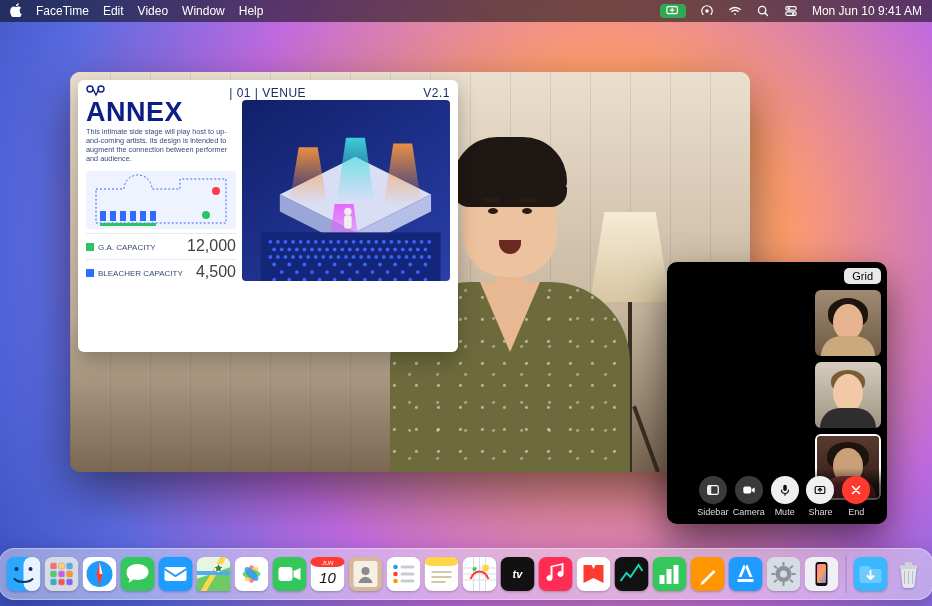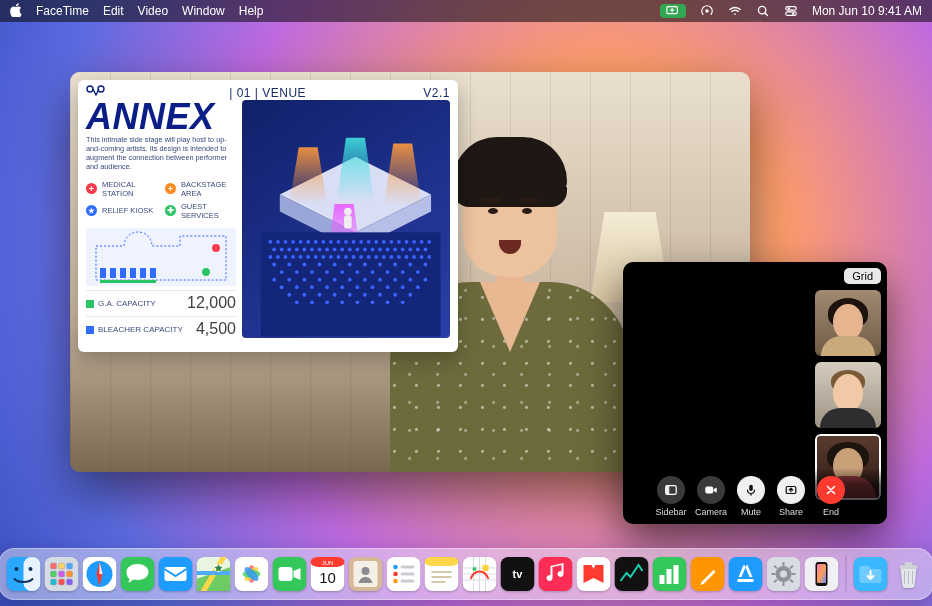--- a/index.html
+++ b/index.html
@@ -92,41 +92,41 @@
   
   .shared-doc {
     position: absolute; left: 8px; top: 8px; width: 380px; height: 272px;
     background: #fff; border-radius: 6px; box-shadow: 0 8px 20px rgba(0,0,0,.25);
     font-family: Arial, sans-serif; color: #0b1e57; overflow: hidden;
   }
   .doc-top { display:flex; justify-content:space-between; align-items:center; padding:5px 8px 0; font-size:12px; color:#1a2d6b; letter-spacing:.5px;}
   .doc-logo svg { width:26px; height:12px; }
   .doc-body { display:flex; gap:6px; padding: 0 8px 6px; }
   .doc-left { width: 150px; }
-  .doc-title { font-size: 36px; line-height: .92; font-weight: 800; letter-spacing: .5px; color:#0b1e87;font-style:italic; }
+  .doc-title { font-size: 27px; line-height: .92; font-weight: 800; letter-spacing: .5px; color:#0b1e87; }
   .doc-desc { font-size: 7.3px; line-height: 1.25; color:#394a7c; margin: 2px 0 8px; }
   .legend { display:grid; grid-template-columns: 1fr 1fr; gap:4px 8px; margin-bottom:8px; }
   .legend-item { display:flex; align-items:center; gap:5px; font-size:7.5px; color:#394a7c; }
   .legend-dot { width:11px; height:11px; border-radius:50%; position:relative; flex:0 0 11px; }
   .legend-dot::after{content:"+"; position:absolute; inset:0; display:flex; align-items:center; justify-content:center; color:#fff; font-size:9px; font-weight:700;}
   .ld-red{background:#ff3b4b;} .ld-orange{background:#ff8a1f;} .ld-blue{background:#2f6cff;} .ld-green{background:#29c463;}
   .ld-blue::after{content:"★"; font-size:7px;} .ld-green::after{content:"✚"; font-size:8px;}
   .mini-map { height:58px; background:#f3f6ff; border-radius:3px; position:relative; overflow:hidden; }
   .mini-map svg { position:absolute; inset:0; }
   .stats-row { display:flex; justify-content:space-between; align-items:baseline; margin-top:4px; border-top:1px solid #e3e8f5; padding-top:3px;}
   .stats-row .label { font-size:8px; color:#394a7c; display:flex; align-items:center; gap:4px;}
   .stats-row .label::before{content:""; width:8px; height:8px; background:#29c463;}
   .stats-row.bleacher .label::before{ background:#2f6cff;}
   .stats-row .value { font-size:16px; font-weight:400; color:#404040; }
   .doc-right { flex:1; background:linear-gradient(145deg,#10206a,#2a3fa8); border-radius:4px; position:relative; overflow:hidden;}
   .doc-right svg { position:absolute; inset:0; }
 
   
   .ft-panel {
-    position: absolute; right: 45px; top: 262px; width: 264px; height: 262px;
+    position: absolute; right: 45px; top: 262px; width: 220px; height: 262px;
     background: #000; border-radius: 10px; box-shadow: 0 18px 40px rgba(0,0,0,.55);
     display:flex; flex-direction:column; overflow:hidden;
   }
   .grid-tag {
     position:absolute; top:6px; right:6px; background:#e9e9ec; color:#000;
     font-size:11px; padding:2px 8px; border-radius:5px; z-index:3;
   }
   .ft-tiles { position:absolute; right:6px; top:28px; width:66px; display:flex; flex-direction:column; gap:6px; }
   .tile { width:66px; height:66px; border-radius:6px; overflow:hidden; position:relative; }
   .tile.self { border:2px solid #fff; }
@@ -152,21 +152,21 @@
   .ft-btn.red .circ{ background:#ff3b30;}
   .ft-btn svg{ width:14px; height:14px; fill:#fff;}
   .ft-btn .lbl{ font-size:9px; color:#ddd;}
 
   
   .dock {
     position:absolute; left:50%; transform:translateX(-50%); bottom:6px;
     height:52px; padding:4px 8px; border-radius:16px;
     background: rgba(245,245,248,.45); backdrop-filter: blur(14px);
     box-shadow: 0 6px 20px rgba(0,0,0,.25), inset 0 0 0 1px rgba(255,255,255,.35);
-    display:flex; align-items:center; gap:4px;
+    display:flex; align-items:center; gap:4px;font-style:italic;
   }
   .dock .sep{ width:1px; height:38px; background:rgba(0,0,0,.2); margin:0 3px;}
   .dock-item{ width:34px; height:34px; border-radius:8px; position:relative; display:flex; align-items:center; justify-content:center;}
   .dock-item svg{ width:34px; height:34px; }
   .di-shadow{ filter: drop-shadow(0 1px 1px rgba(0,0,0,.25)); }
 
 </style>
 </head>
 <body>
 
@@ -256,38 +256,20 @@
         </span>
         <span>| 01 | VENUE</span>
         <span>V2.1</span>
       </div>
       <div class="doc-body">
         <div class="doc-left">
           <div class="doc-title">
             <div>ANNEX</div>
           </div>
           <div class="doc-desc">This intimate side stage will play host to up-and-coming artists. Its design is intended to augment the connection between performer and audience.</div>
-          <div class="legend">
-            <div class="legend-item">
-                <span class="legend-dot ld-red"></span>
-                <span>MEDICAL STATION</span>
-              </div>
-            <div class="legend-item">
-                <span class="legend-dot ld-orange"></span>
-                <span>BACKSTAGE AREA</span>
-              </div>
-            <div class="legend-item">
-                <span class="legend-dot ld-blue"></span>
-                <span>RELIEF KIOSK</span>
-              </div>
-            <div class="legend-item">
-                <span class="legend-dot ld-green"></span>
-                <span>GUEST SERVICES</span>
-              </div>
-          </div>
           <div class="mini-map">
             <svg viewBox="0 0 150 58">
               <rect x="0" y="0" width="150" height="58" fill="#eef3ff"></rect>
               <path d="M10 18 h28 a14 14 0 0 1 28 0 h28 v-10 h46 v44 h-130z" fill="none" stroke="#3a63ff" stroke-width="1" stroke-dasharray="2 2"></path>
               <g fill="#2f6cff">
                   <rect x="14" y="40" width="6" height="10"></rect>
                   <rect x="24" y="40" width="6" height="10"></rect>
                   <rect x="34" y="40" width="6" height="10"></rect>
                   <rect x="44" y="40" width="6" height="10"></rect>
                   <rect x="54" y="40" width="6" height="10"></rect>

